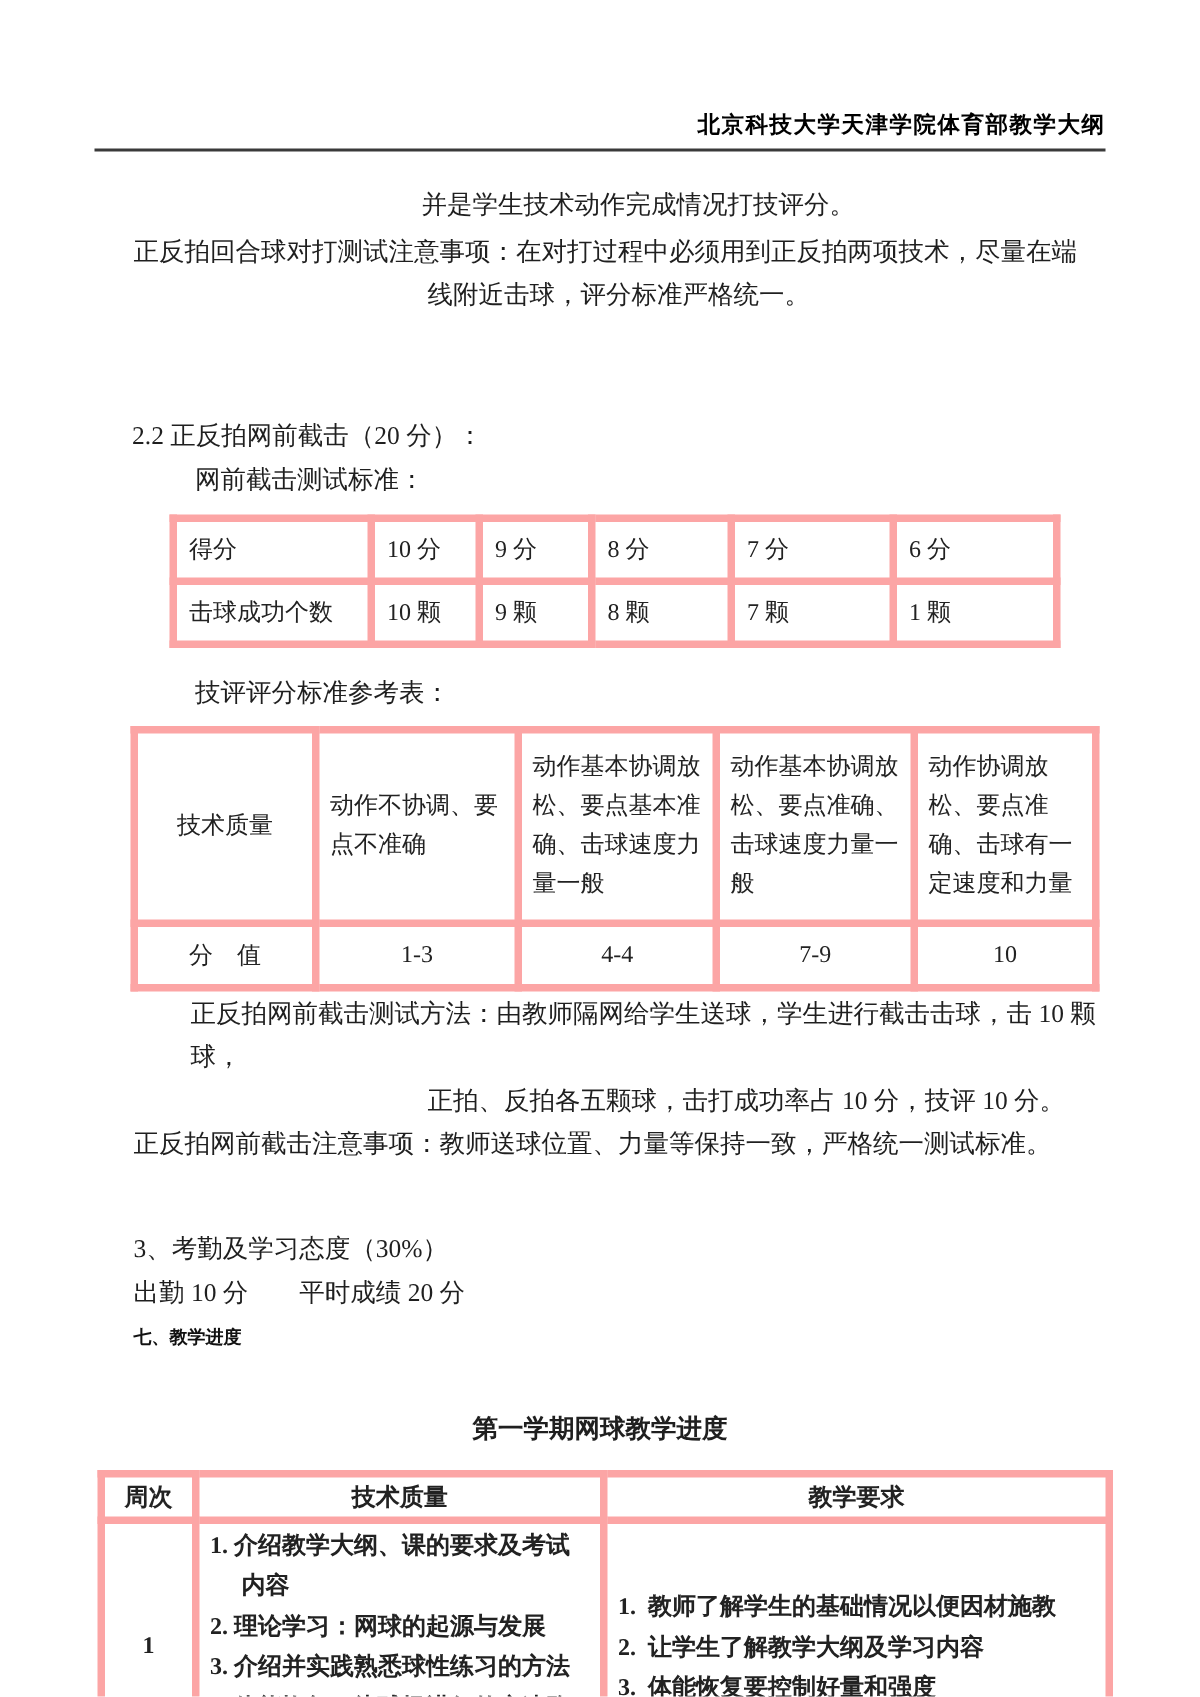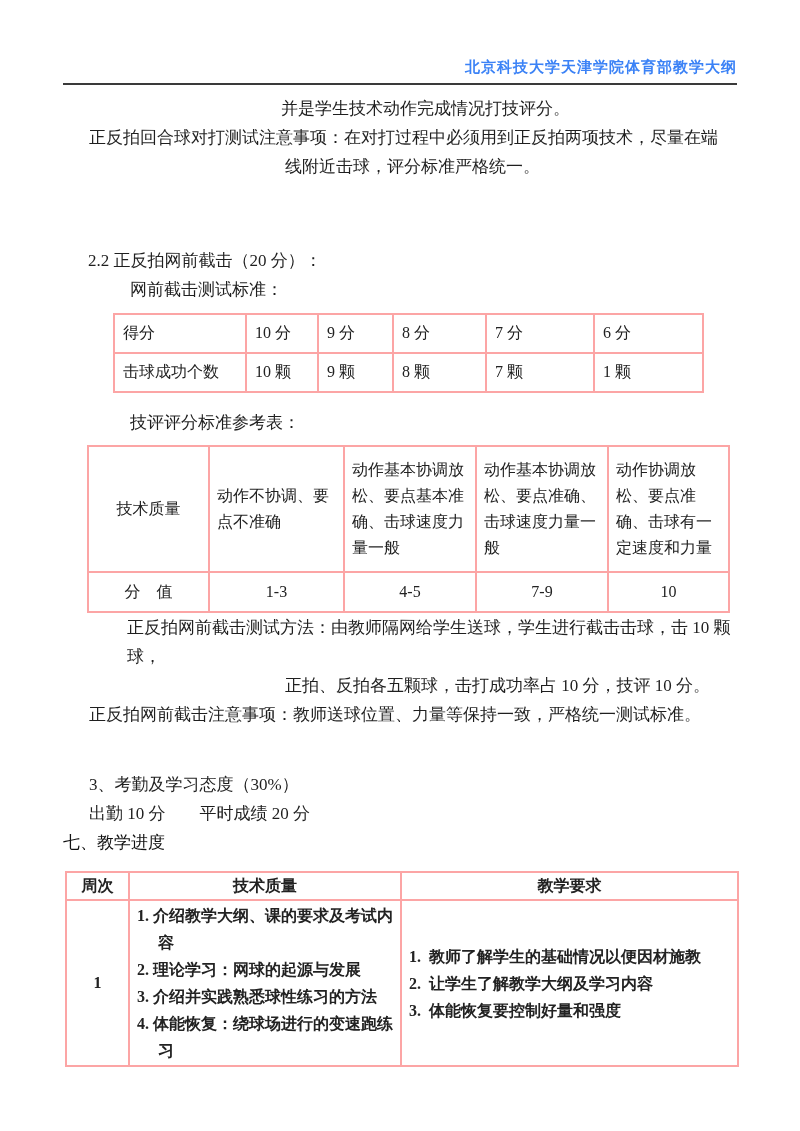--- a/index.html
+++ b/index.html
@@ -7,58 +7,58 @@
     width:800px; height:1131px;
     background:#ffffff;
     font-family:"Liberation Serif","DejaVu Serif",serif;
     color:#1f1f1f;
     overflow:hidden;
   }
   .page { width:800px; height:1131px; position:relative; }
   .wrap { width:674px; margin:0 auto; }
 
   .doc-header {
-    padding-top:58px;
+    padding-top:74px;
     text-align:right;
     font-weight:bold;
     font-size:15px;
     letter-spacing:1px;
-    color:#3b82f6;
+    color:#000000;
   }
   .rule { border-top:2px solid #3a3a3a; margin-top:6px; }
 
   .bodytext { font-size:17px; line-height:29px; }
 
-  .p-center1 { margin-top:9px; margin-left:218px; }
+  .p-center1 { margin-top:23px; margin-left:218px;font-family:Liberation Mono, monospace; }
   .p2-l1 { margin-left:26px; }
   .p2-l2 { margin-left:222px; }
 
   .h22 { margin-top:65px; margin-left:25px; }
   .cap  { margin-left:67px; }
 
   table { border-collapse:collapse; table-layout:fixed; font-size:16px; color:#222; }
-  td { border:2px solid #fca5a5; padding:2px 8px; vertical-align:middle; }
+  td { border:5px solid #fca5a5; padding:2px 8px; vertical-align:middle; }
 
   .t1 { margin-top:9px; margin-left:50px; width:589px; }
   .t1 td { height:33px; }
 
   .cap2 { margin-top:15px; }
 
   .t2 { margin-top:8px; margin-left:24px; width:641px; }
   .t2 .hdr td { height:84px; line-height:26px; padding:10px 7px; }
   .t2 .val td { height:34px; text-align:center; }
   .t2 td.cname { text-align:center; }
 
   .m1 { margin-left:64px; }
   .m2 { margin-left:222px; }
   .n1 { margin-left:26px; }
 
   .s3  { margin-top:41px; margin-left:26px; }
   .s3d { margin-left:26px; }
-  .s7  { font-size:17px; font-weight:normal; line-height:30px; color:#111; }
+  .s7  { margin-left:26px; font-size:12px; font-weight:bold; line-height:30px; color:#111; }
 
   .sched-title { margin-top:32px; text-align:center; font-weight:bold; font-size:17px; }
 
   .t3 { margin-top:13px; margin-left:2px; width:672px; font-size:16px; }
   .t3 td { padding:1px 7px; }
   .t3 .thead td { text-align:center; font-weight:bold; height:24px; }
   .t3 .weeknum { text-align:center; }
   .t3 .cell-list { line-height:27px; }
   .t3 .cell-list div { padding-left:21px; text-indent:-21px; white-space:pre-wrap; }
   .t3 .r1 td { height:110px;font-weight:bold; }
@@ -126,36 +126,37 @@
           <tr class="hdr">
         <td class="cname">技术质量</td>
         <td>动作不协调、要点不准确</td>
         <td>动作基本协调放松、要点基本准确、击球速度力量一般</td>
         <td>动作基本协调放松、要点准确、击球速度力量一般</td>
         <td>动作协调放松、要点准确、击球有一定速度和力量</td>
       </tr>
       <tr class="val">
         <td>分　值</td>
         <td>1-3</td>
-        <td>4-5</td>
+        <td>4-4</td>
         <td>7-9</td>
         <td>10</td>
       </tr>
     </tbody>
       </table>
 
     <div class="bodytext">
       <div class="m1">正反拍网前截击测试方法：由教师隔网给学生送球，学生进行截击击球，击 10 颗球，</div>
       <div class="m2">正拍、反拍各五颗球，击打成功率占 10 分，技评 10 分。</div>
       <div class="n1">正反拍网前截击注意事项：教师送球位置、力量等保持一致，严格统一测试标准。</div>
 
       <div class="s3">3、考勤及学习态度（30%）</div>
       <div class="s3d">出勤 10 分　　平时成绩 20 分</div>
       <div class="s7">七、教学进度</div>
 
+      <div class="sched-title">第一学期网球教学进度</div>
     </div>
 
     <table class="t3">
       <colgroup>
         <col style="width:63px">
           <col style="width:272px">
           <col style="width:337px">
       </colgroup>
       <tbody>
           <tr class="thead">

